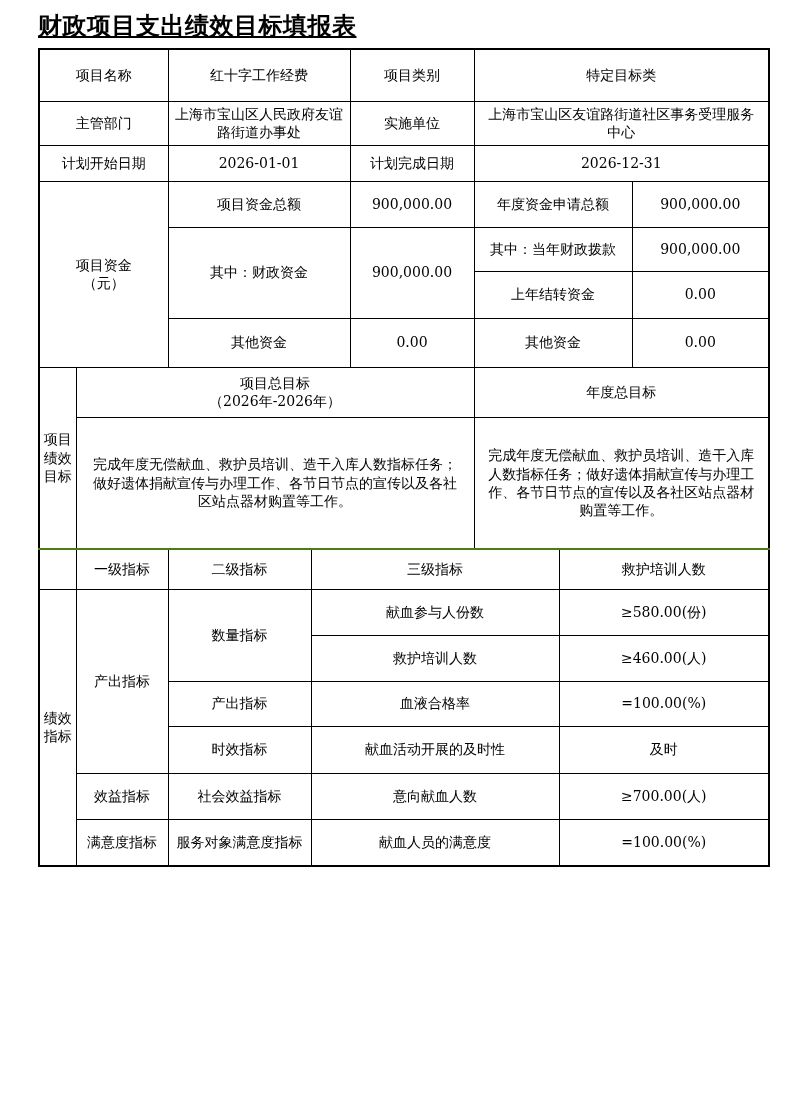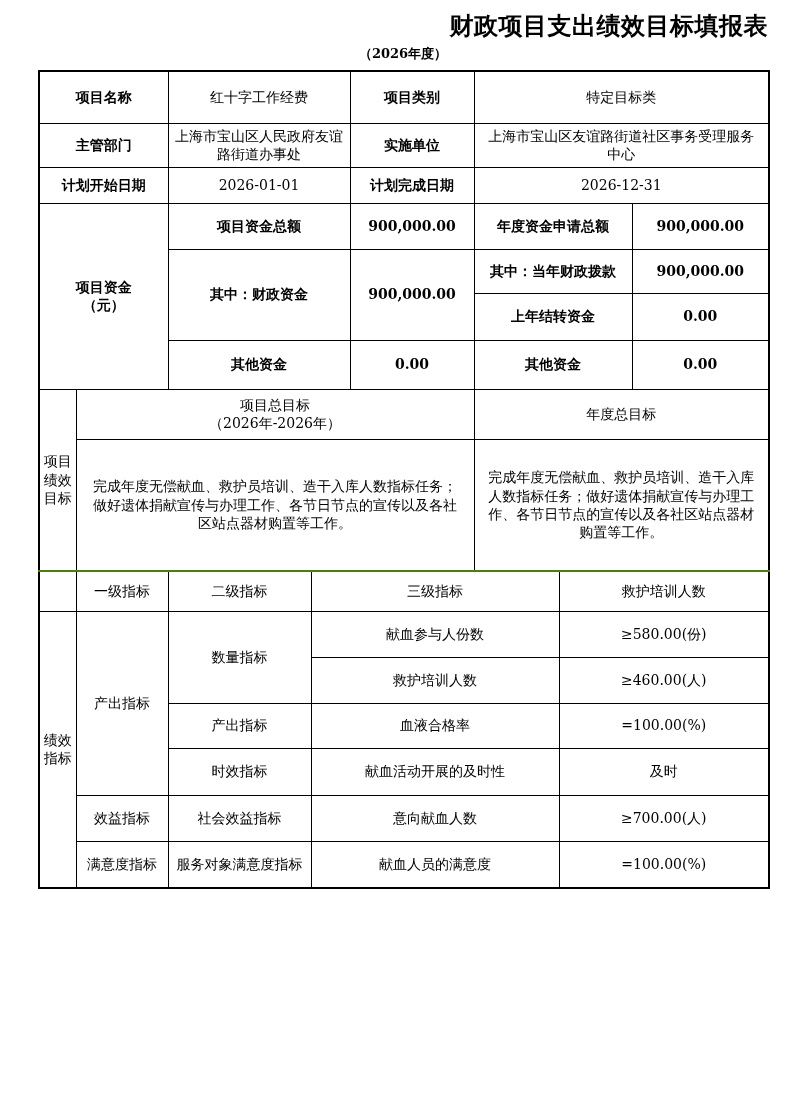--- a/index.html
+++ b/index.html
@@ -3,56 +3,55 @@
 <meta charset="utf-8">
 <style>
   html,body{margin:0;padding:0;}
   body{
     width:794px;height:1093px;background:#ffffff;position:relative;
     font-family:"DejaVu Serif","Liberation Serif",serif;color:#000;
     -webkit-font-smoothing:antialiased;
   }
   .sheet{position:absolute;left:38px;top:0;width:730px;}
   .form-title{
-    margin:13px 0 0 0;text-align:right;font-size:24px;font-weight:bold;
-    line-height:26px;letter-spacing:0.5px;
+    margin:13px 0 0 0;text-align:left;font-size:24px;font-weight:bold;
+    line-height:26px;letter-spacing:0.5px;text-decoration:underline;
   }
   .form-subtitle{
     margin-top:7px;text-align:center;font-size:13px;font-weight:bold;line-height:15px;
   }
   table.form{
     margin-top:9px;width:730px;border-collapse:collapse;table-layout:fixed;
   }
   table.form td{
     border:1px solid #000;vertical-align:middle;text-align:center;
     font-size:14px;line-height:1.3;padding:1px 2px;overflow:hidden;
   }
   table.form{border:2px solid #000;}
-  td.b{font-weight:bold;}
+  td.b{font-weight:normal;}
   td.left{text-align:left;padding-left:4px;margin-top:45px;}
   td.right{text-align:right;padding-right:3px;}
   .pre{white-space:pre-line;}
   td.goal{
     font-size:13px;line-height:1.25;text-align:left;
     padding:2px 5px;white-space:pre-line;
   }
   td.goalhead{font-size:13.5px;}
   td.vlabel{font-size:13.5px;line-height:1.45;padding:0;}
   tr.h52{height:52px;} tr.h44{height:44px;} tr.h36{height:36px;margin-left:38px;}
   tr.h46{height:46px;} tr.h47{height:47px;} tr.h49{height:49px;}
   tr.h50{height:50px;} tr.h145{height:132px;} tr.h40{height:40px;}
   tr.h45{height:45px;}
   tr.ind-header td{border-top:2px solid #4d7c0f;}
 </style>
 </head>
 <body>
 
 <div class="sheet">
   <div class="form-title">财政项目支出绩效目标填报表</div>
-  <div class="form-subtitle">（2026年度）</div>
 
   <table class="form">
     <colgroup>
       <col style="width:37px">
         <col style="width:92px">
         <col style="width:143px">
         <col style="width:39px">
       <col style="width:124px">
         <col style="width:85px">
         <col style="width:73px">

